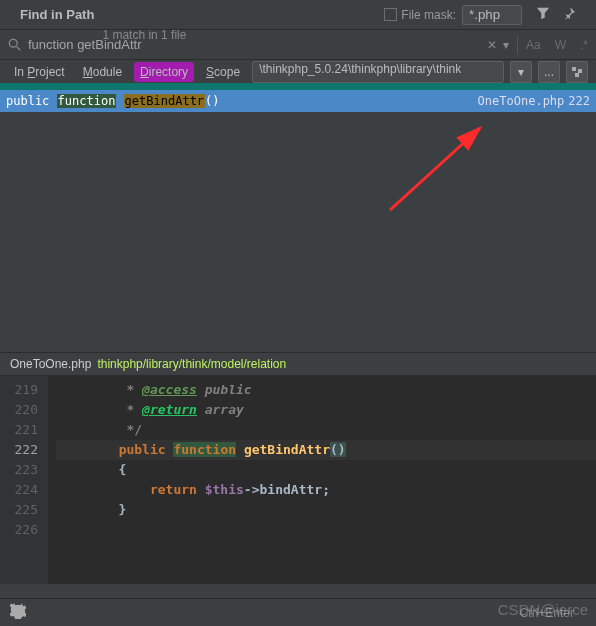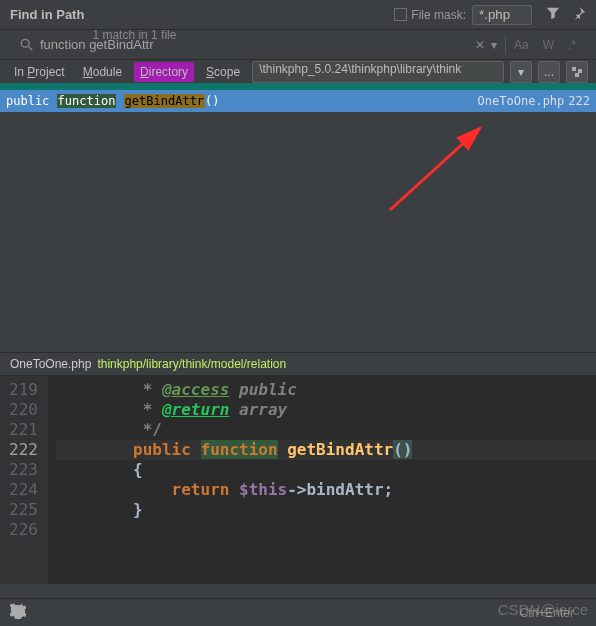--- a/index.html
+++ b/index.html
@@ -7,21 +7,21 @@
     width: 596px; height: 626px;
     background: #3c3f41;
     font-family: "Segoe UI", Arial, sans-serif;
     font-size: 12px;
     color: #bbb;
     overflow: hidden;
     position: relative;
   }
   .topbar {
     display: flex; align-items: center;
-    height: 30px; padding: 0 10px;
+    height: 30px; padding: 0 20px;
     background: #3c3f41;
     border-bottom: 1px solid #2b2b2b;
   }
   .title { font-weight: bold; color: #bbb; font-size: 13px; margin-right: 8px; }
   .subtitle { color: #888; font-size: 12px; margin-top: 40px; }
   .spacer { flex: 1; }
   .checkbox {
     width: 13px; height: 13px; border: 1px solid #6e6e6e;
     display: inline-block; margin-right: 4px; vertical-align: middle;
   }
@@ -29,21 +29,21 @@
   .fm-input {
     width: 60px; height: 20px; background: #45494a;
     border: 1px solid #5e6060; color: #bbb; padding: 0 6px;
     border-radius: 2px;
   }
   .top-icons { display: flex; gap: 12px; margin-left: 14px; color: #aaa; }
   .top-icons svg { width: 14px; height: 14px; fill: #aaa; }
 
   .searchbar {
     display: flex; align-items: center;
-    height: 30px; padding: 0 20px;
+    height: 30px; padding: 0 8px;
     border-bottom: 1px solid #2b2b2b;
   }
   .search-icon { width: 14px; height: 14px; margin-right: 6px; }
   .search-input {
     flex: 1; background: transparent; border: none; color: #a4a4a4;
     font-size: 13px; outline: none;
   }
   .sb-icons { display: flex; gap: 14px; margin-left: 8px; color: #6a6a6a; align-items:center;}
   .sb-icons span { font-size: 12px; }
   .sb-sep { width:1px; height:18px; background:#555; }
@@ -90,21 +90,21 @@
     height: 24px; display: flex; align-items: center;
     padding: 0 10px; background: #3c3f41;
     border-top: 1px solid #2b2b2b;
     border-bottom: 1px solid #2b2b2b;
     color: #ccc;
   }
   .preview-hdr .path { color: #bef264; margin-left: 6px; }
 
   .code {
     height: 208px; background: #2b2b2b; display: flex;
-    font-family: Consolas, monospace; font-size: 16px;
+    font-family: Consolas, monospace; font-size: 13px;
     position:relative;
   }
   .gutter {
     width: 48px; background: #313335; color: #606366;
     text-align: right; padding: 4px 10px 0 0; line-height: 20px;
   }
   .gutter div { height: 20px; }
   .gutter .cur { color: #a4a3a3; }
   .codebody { flex:1; padding: 4px 0 0 8px; line-height: 20px; color:#a9b7c6; }
   .codebody div { height: 20px; white-space: pre; font-weight: bold; }

